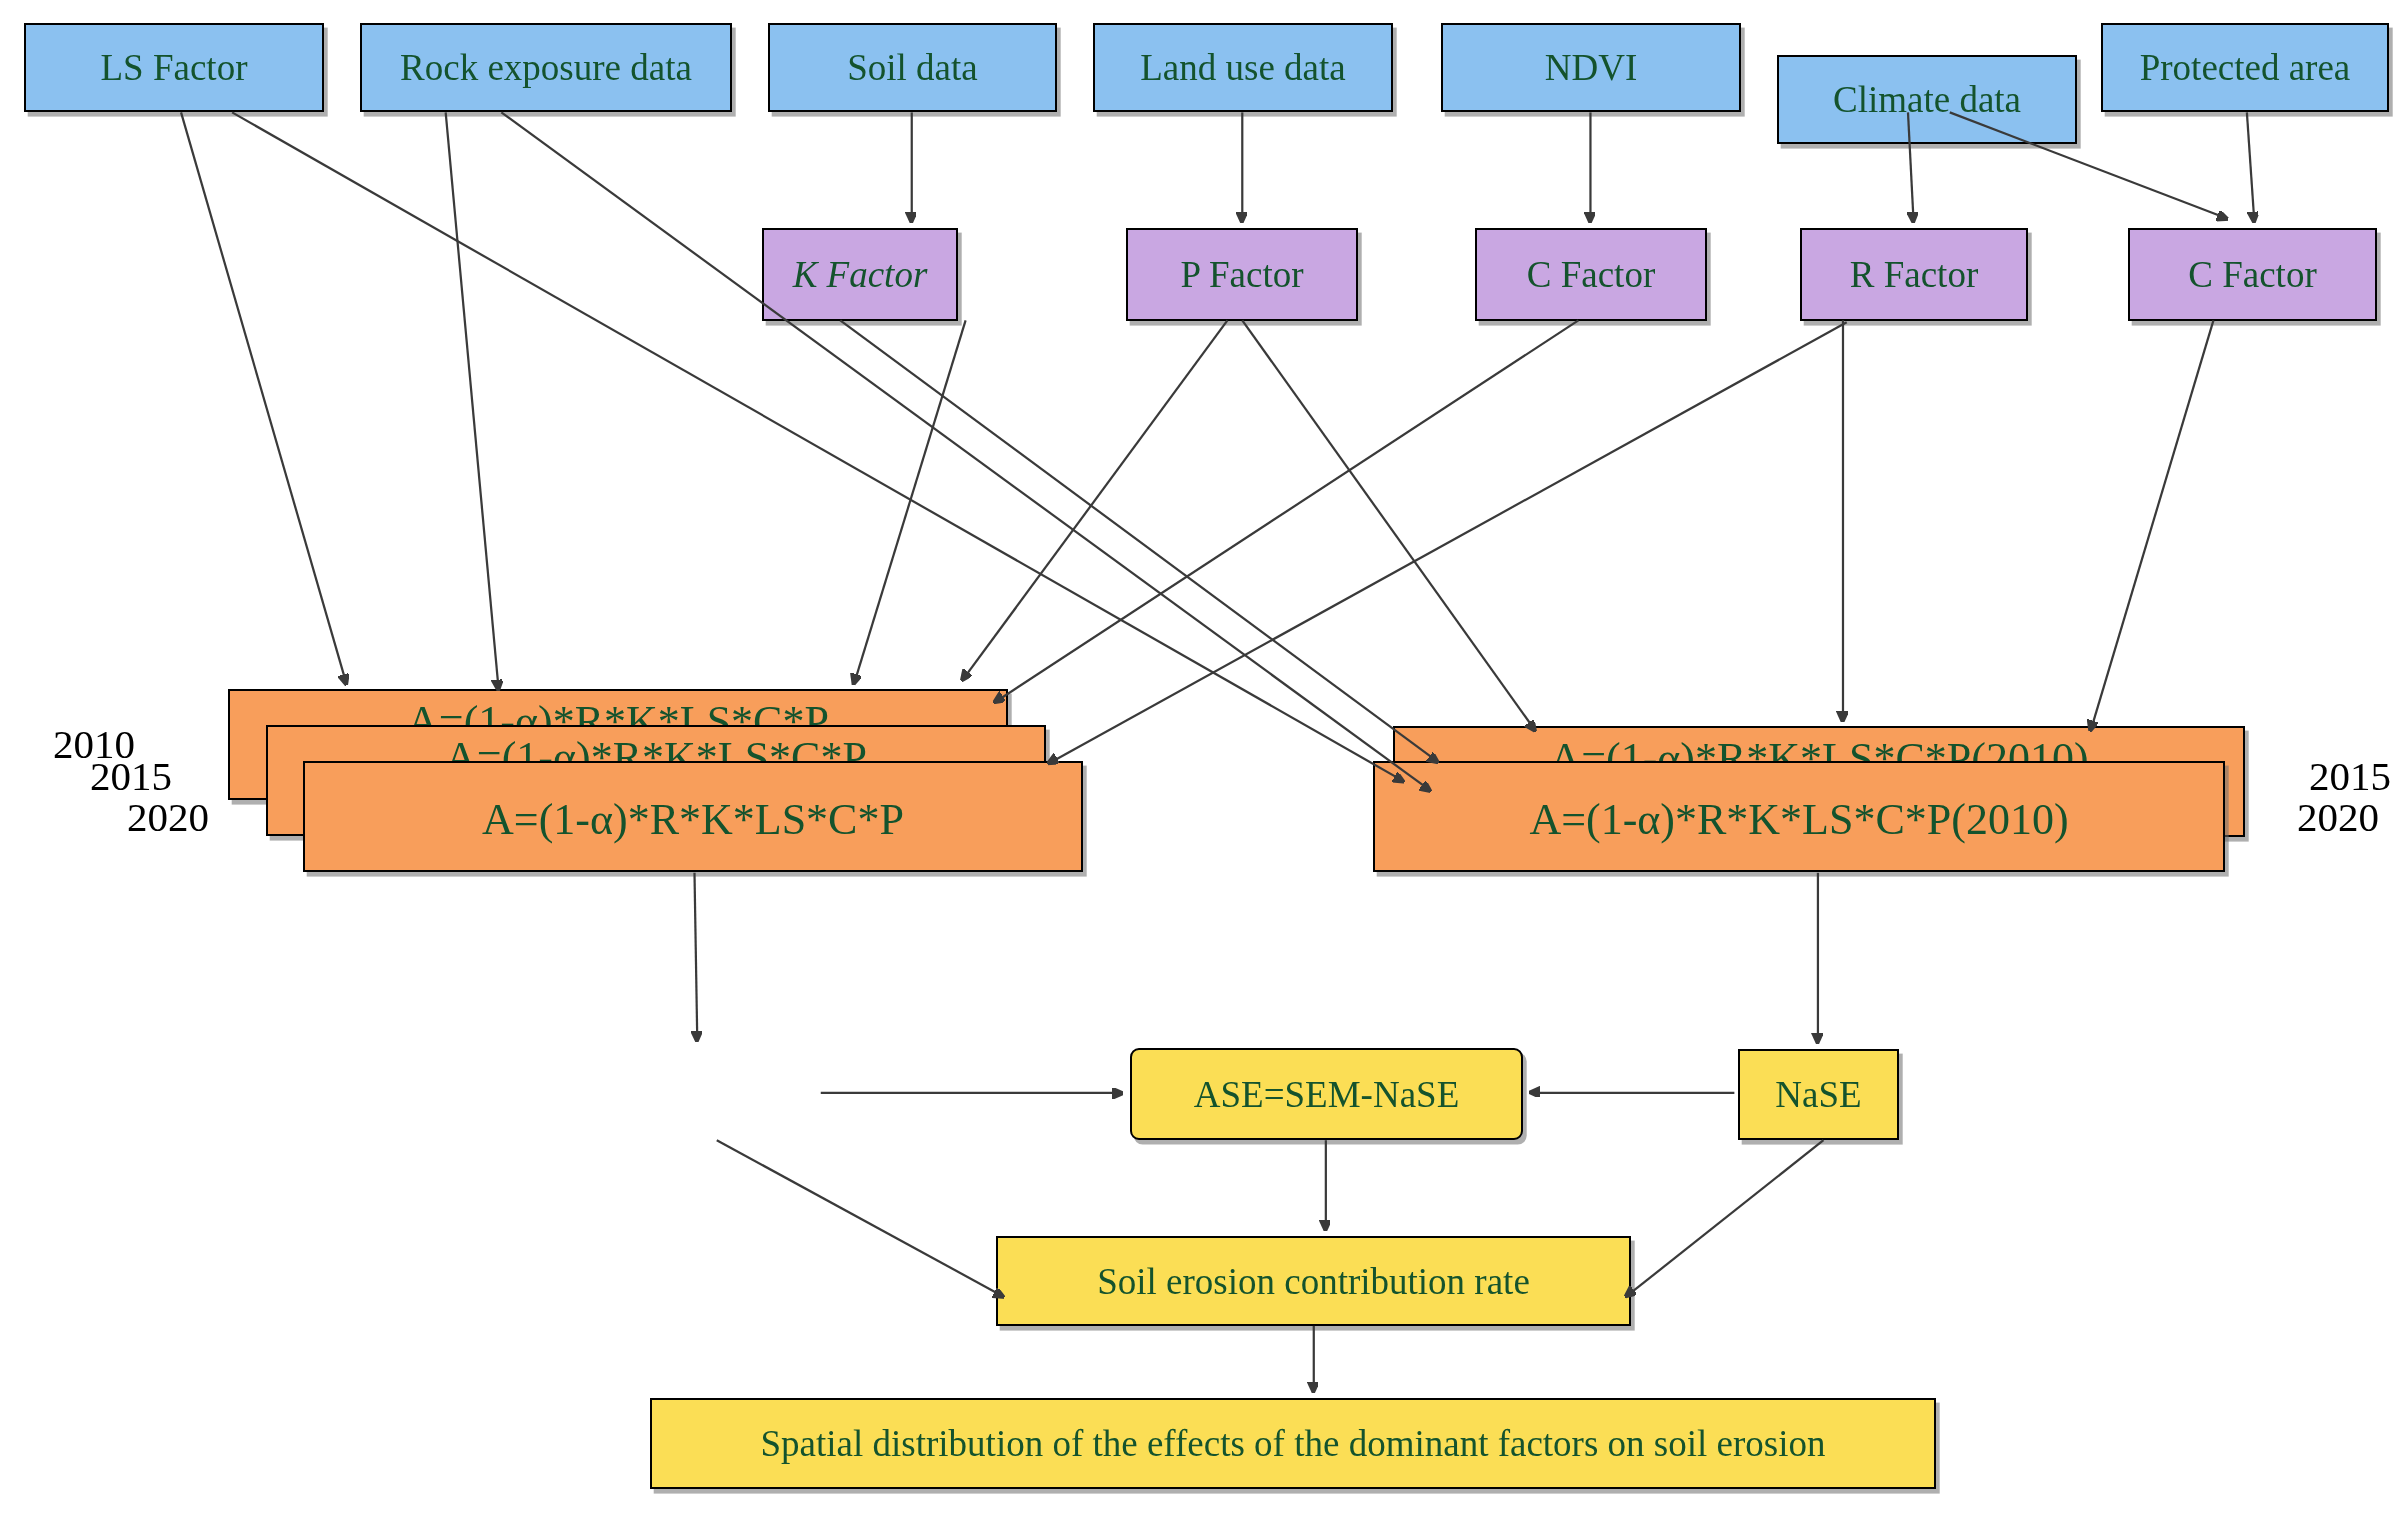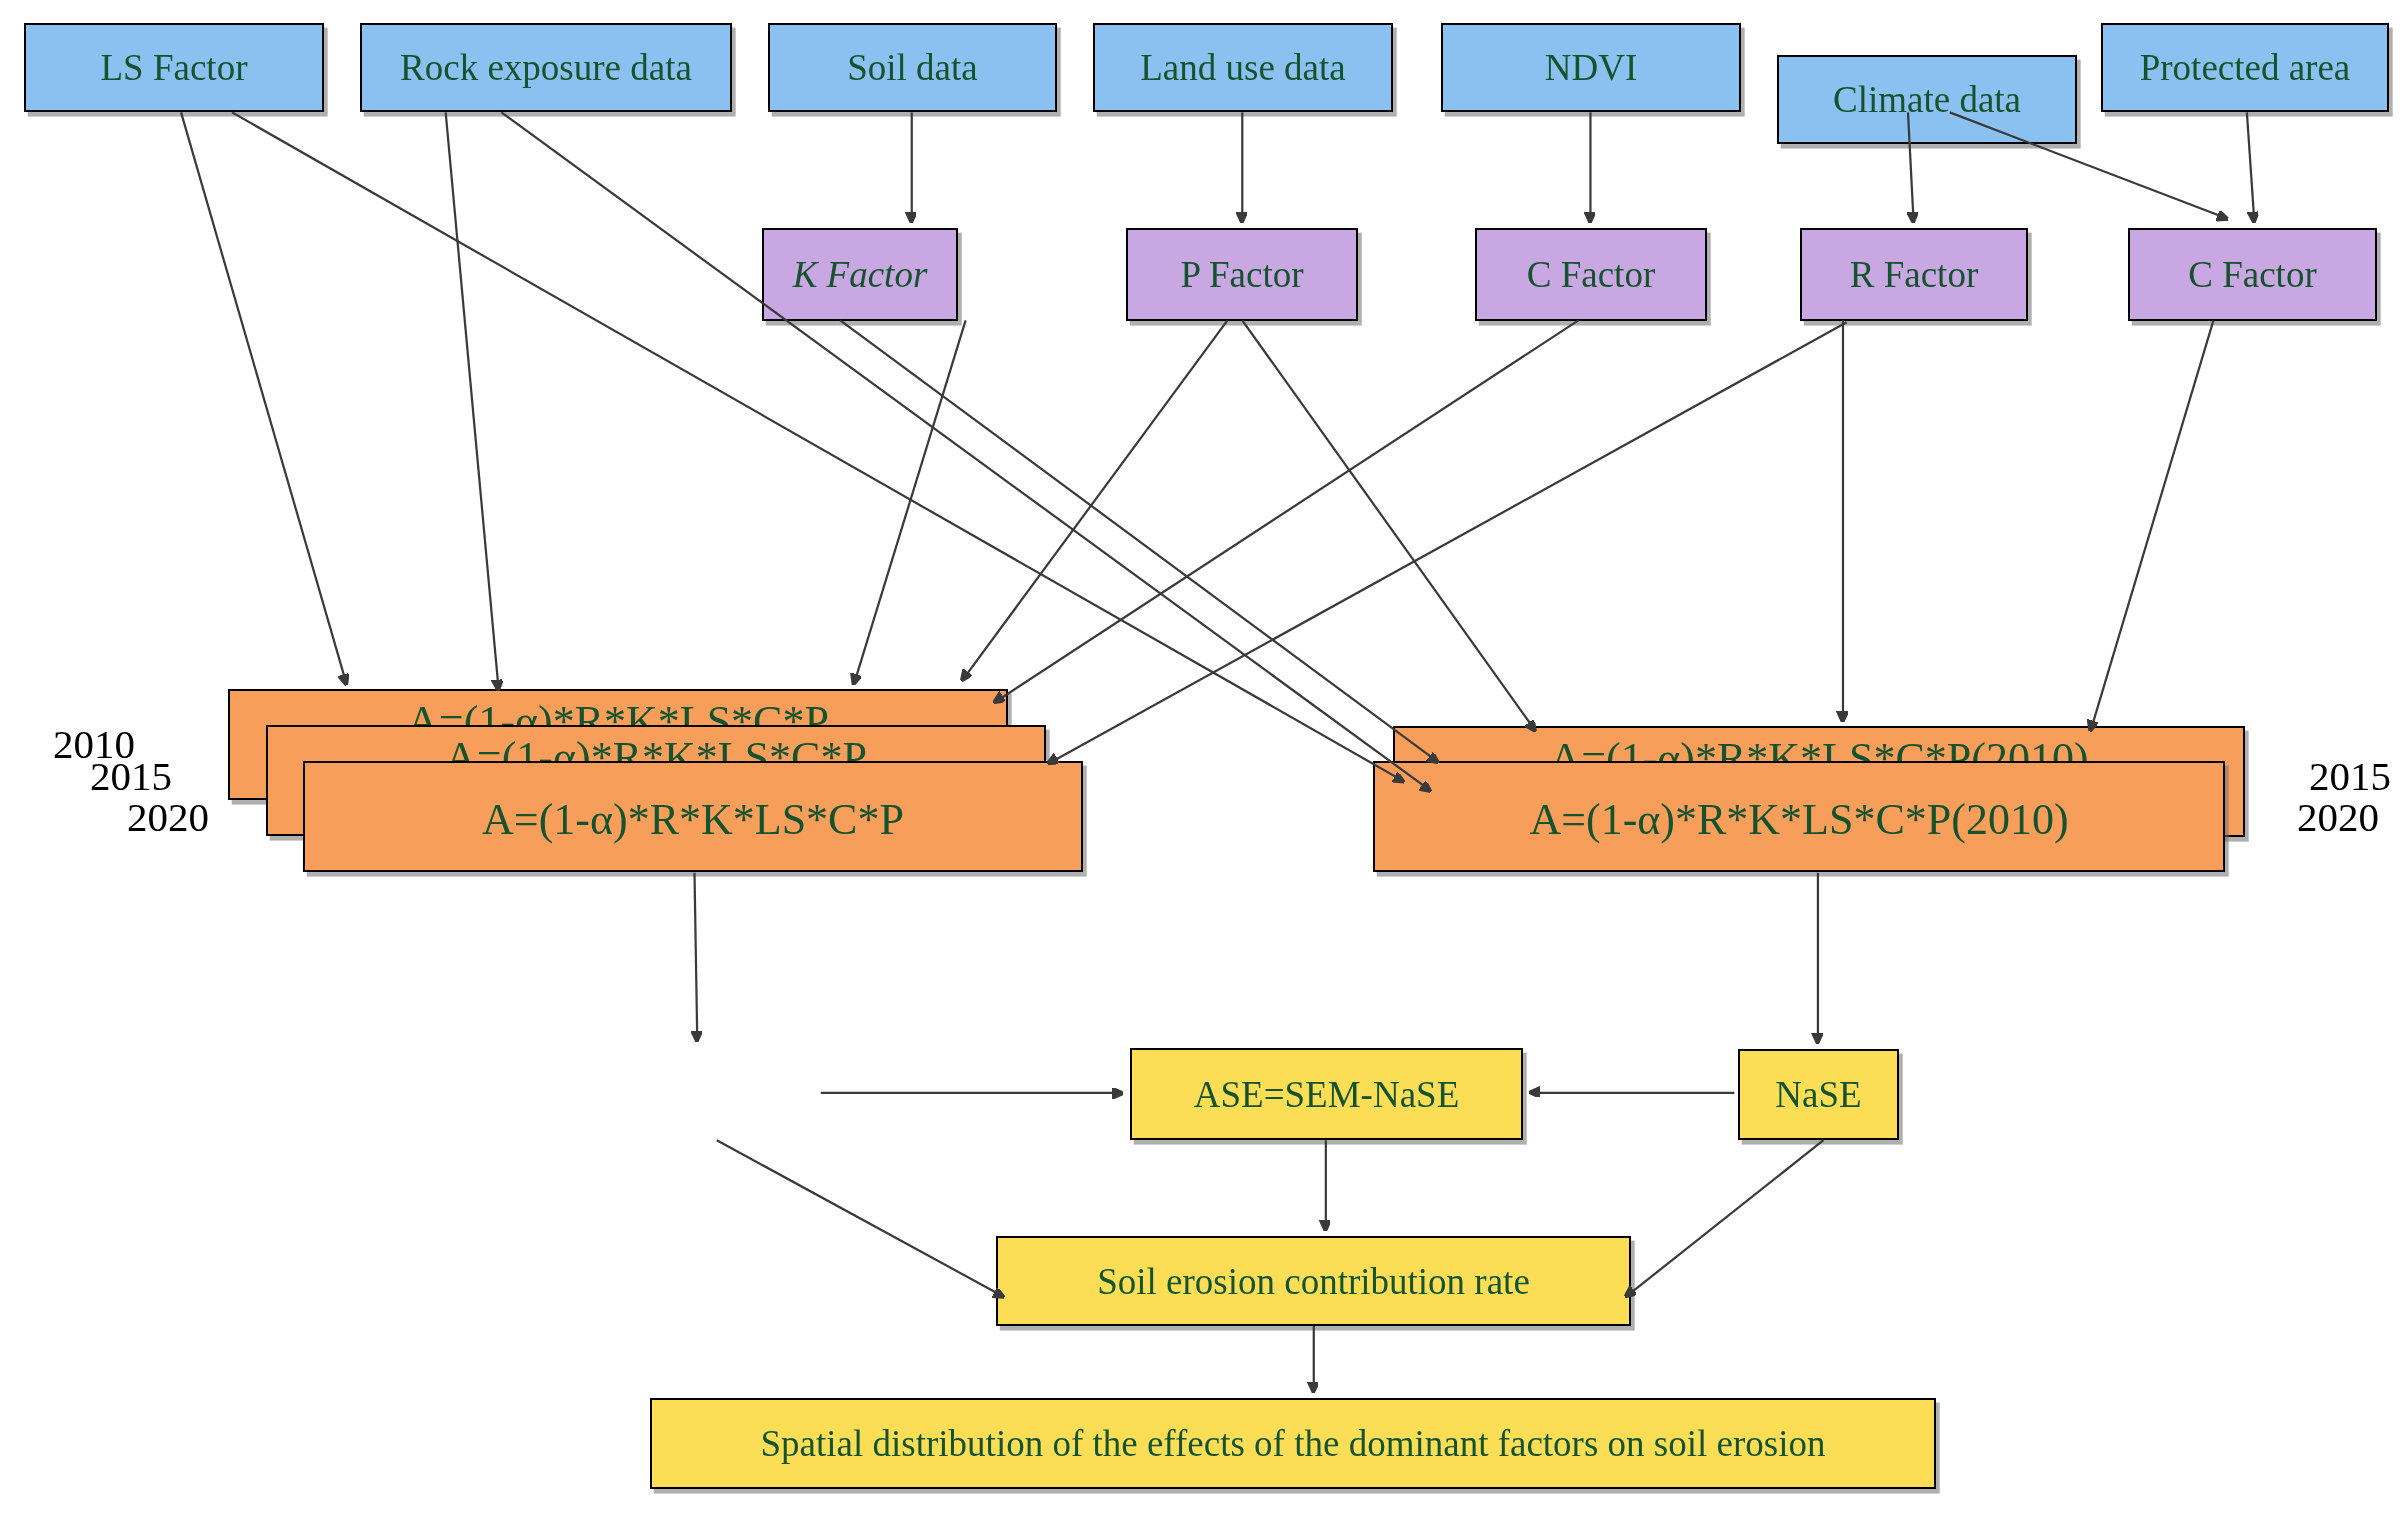--- a/index.html
+++ b/index.html
@@ -68,21 +68,21 @@
     </div>
     <div class="node kind-equation front" style="left: 303px; top: 761px; width: 780px; height: 111px;">
       <span class="label">A=(1-α)*R*K*LS*C*P</span>
     </div>
     <div class="node kind-equation" style="left: 1393px; top: 726px; width: 852px; height: 111px;">
       <span class="label">A=(1-α)*R*K*LS*C*P(2010)</span>
     </div>
     <div class="node kind-equation front" style="left: 1373px; top: 761px; width: 852px; height: 111px;">
       <span class="label">A=(1-α)*R*K*LS*C*P(2010)</span>
     </div>
-    <div class="node kind-result" style="left: 1130px; top: 1048px; width: 393px; height: 92px;">
+    <div class="node kind-result" style="left: 1130px; top: 1048px; width: 393px; height: 92px; border-radius: 9px;">
       <span class="label">ASE=SEM-NaSE</span>
     </div>
     <div class="node kind-result" style="left: 996px; top: 1236px; width: 635px; height: 90px;">
       <span class="label">Soil erosion contribution rate</span>
     </div>
     <div class="node kind-result" style="left: 1738px; top: 1049px; width: 161px; height: 91px;">
       <span class="label">NaSE</span>
     </div>
     <div class="node kind-result" style="left: 650px; top: 1398px; width: 1286px; height: 91px;">
       <span class="label">Spatial distribution of the effects of the dominant factors on soil erosion</span>

